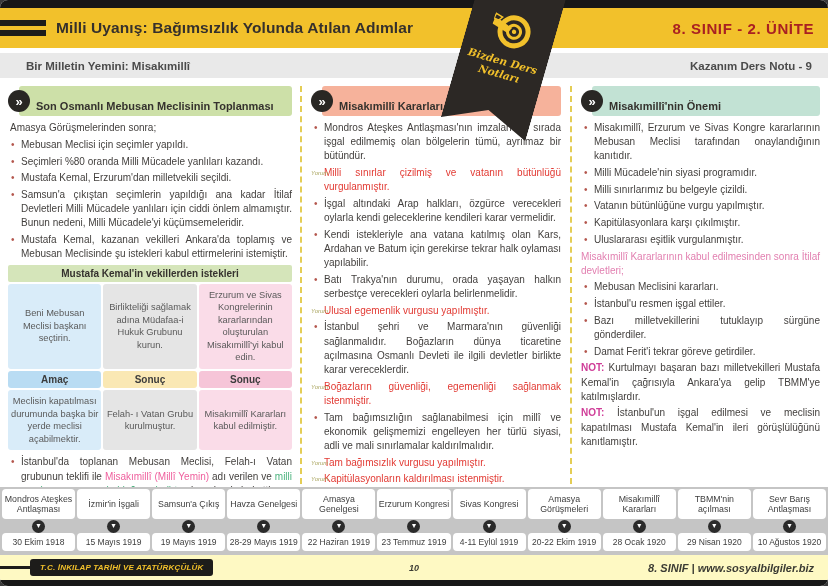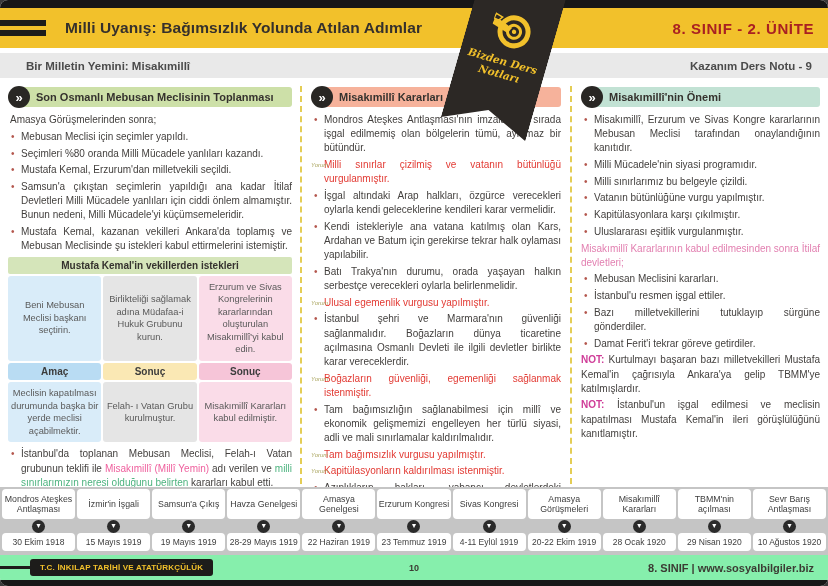--- a/index.html
+++ b/index.html
@@ -2,21 +2,21 @@
 <html><head>
 <meta charset="utf-8">
 <style>
   * { margin:0; padding:0; box-sizing:border-box; }
   html,body { background:#3a3a3a; }
   body { font-family:"Liberation Sans", sans-serif; }
   .page { width:828px; height:586px; background:#ffffff; position:relative; overflow:hidden; border-radius:8px; margin:0 auto; }
 
   
   .topstrip { height:8px; background:#171717; }
-  .band { height:40px; background:#f2c12b; display:flex; align-items:center; position:relative;gap:9px; }
+  .band { height:40px; background:#f2c12b; display:flex; align-items:center; position:relative; }
   .menu-bars { width:46px; }
   .menu-bars div { height:6px; background:#1d1c1a; margin:4px 0; }
   .band-title { font-size:15.5px; font-weight:bold; color:#35302c; margin-left:10px; letter-spacing:.1px; }
   .band-unit { margin-left:auto; margin-right:14px; font-size:15px; font-weight:bold; color:#a92022; letter-spacing:.6px; }
   .gap { height:5px; background:#ffffff; }
   .subband { height:25px; background:#e9e9e9; display:flex; align-items:center; font-weight:bold; color:#4b4b4b; }
   .sub-left { margin-left:26px; font-size:11.5px; }
   .sub-right { margin-left:auto; margin-right:16px; font-size:11.5px; }
 
   
@@ -30,21 +30,21 @@
   
   .main { display:flex; padding:8px 8px 0 8px; height:406px; }
   .col { font-size:10px; color:#423f3d; }
   .col1 { width:292px; padding-right:8px; }
   .col2 { width:270px; padding:0 9px; border-left:2px dashed #e4cd55; }
   .col3 { flex:1; padding-left:9px; border-left:2px dashed #e4cd55; }
 
   .col-head { display:flex; align-items:center; margin-bottom:5px; }
   .badge { width:22px; height:22px; border-radius:50%; background:#292724; color:#fff; flex:0 0 22px;
            display:flex; align-items:center; justify-content:center; font-size:13px; font-weight:bold; z-index:1; }
-  .pill { flex:1; margin-left:-11px; padding:4px 4px 4px 17px; border-radius:3px; font-weight:bold;
+  .pill { flex:1; margin-left:-11px; padding:14px 4px 4px 17px; border-radius:3px; font-weight:bold;
           font-size:11px; color:#35322e; white-space:nowrap; }
   .pill-green { background:#cde0a8; }
   .pill-salmon { background:#f6b29b; }
   .pill-mint { background:#c2e2d4; }
 
   .intro { margin:1px 0 3px 2px; line-height:1.4; }
   .item { position:relative; padding-left:13px; margin-bottom:2.5px; text-align:justify; line-height:1.42; }
   .item.bullet::before { content:"•"; position:absolute; left:3px; color:#b4574e; }
   .item.yorum { color:#e23a33; }
   .yorum-label { position:absolute; left:0; top:3px; font-size:6px; color:#aaa55f; font-style:italic; }
@@ -70,22 +70,22 @@
   .tl-event { display:flex; flex-direction:column; }
   .tl-name { background:#fff; border-radius:4px; flex:0 0 30px; display:flex; align-items:center;
              justify-content:center; text-align:center; font-size:8.8px; line-height:1.15; color:#3d3d3d; padding:1px; }
   .tl-mid { height:14px; display:flex; align-items:center; justify-content:center; }
   .tl-circle { width:13px; height:13px; background:#2b2b2b; border-radius:50%; color:#fff; font-size:8px;
                display:flex; align-items:center; justify-content:center; line-height:1; }
   .tl-date { background:#fff; border-radius:4px; flex:0 0 18px; display:flex; align-items:center;
              justify-content:center; font-size:8.5px; color:#3d3d3d; white-space:nowrap; }
 
   
-  .footer { position:absolute; left:0; right:0; top:555px; height:25px; background:#86efac;
-            display:flex; align-items:center; }
+  .footer { position:absolute; left:0; right:0; top:555px; height:25px; background:#fef9c3;
+            display:flex; align-items:center;font-style:italic; }
   .f-line { position:absolute; left:0; width:36px; height:3px; background:#1d1c1a; }
   .f-course { background:#1d1c1a; color:#f2c12b; font-size:8px; font-weight:bold; padding:4px 10px;
               border-radius:3px; margin-left:30px; letter-spacing:.2px; }
   .f-page { position:absolute; left:50%; transform:translateX(-50%); font-size:9px; color:#3b3b33; font-weight:bold; }
   .f-right { margin-left:auto; margin-right:14px; font-size:11px; font-weight:bold; color:#3b3b33; }
   .bottom-strip { position:absolute; left:0; right:0; top:580px; height:6px; background:#171717; }
 </style>
 </head>
 <body>
 

